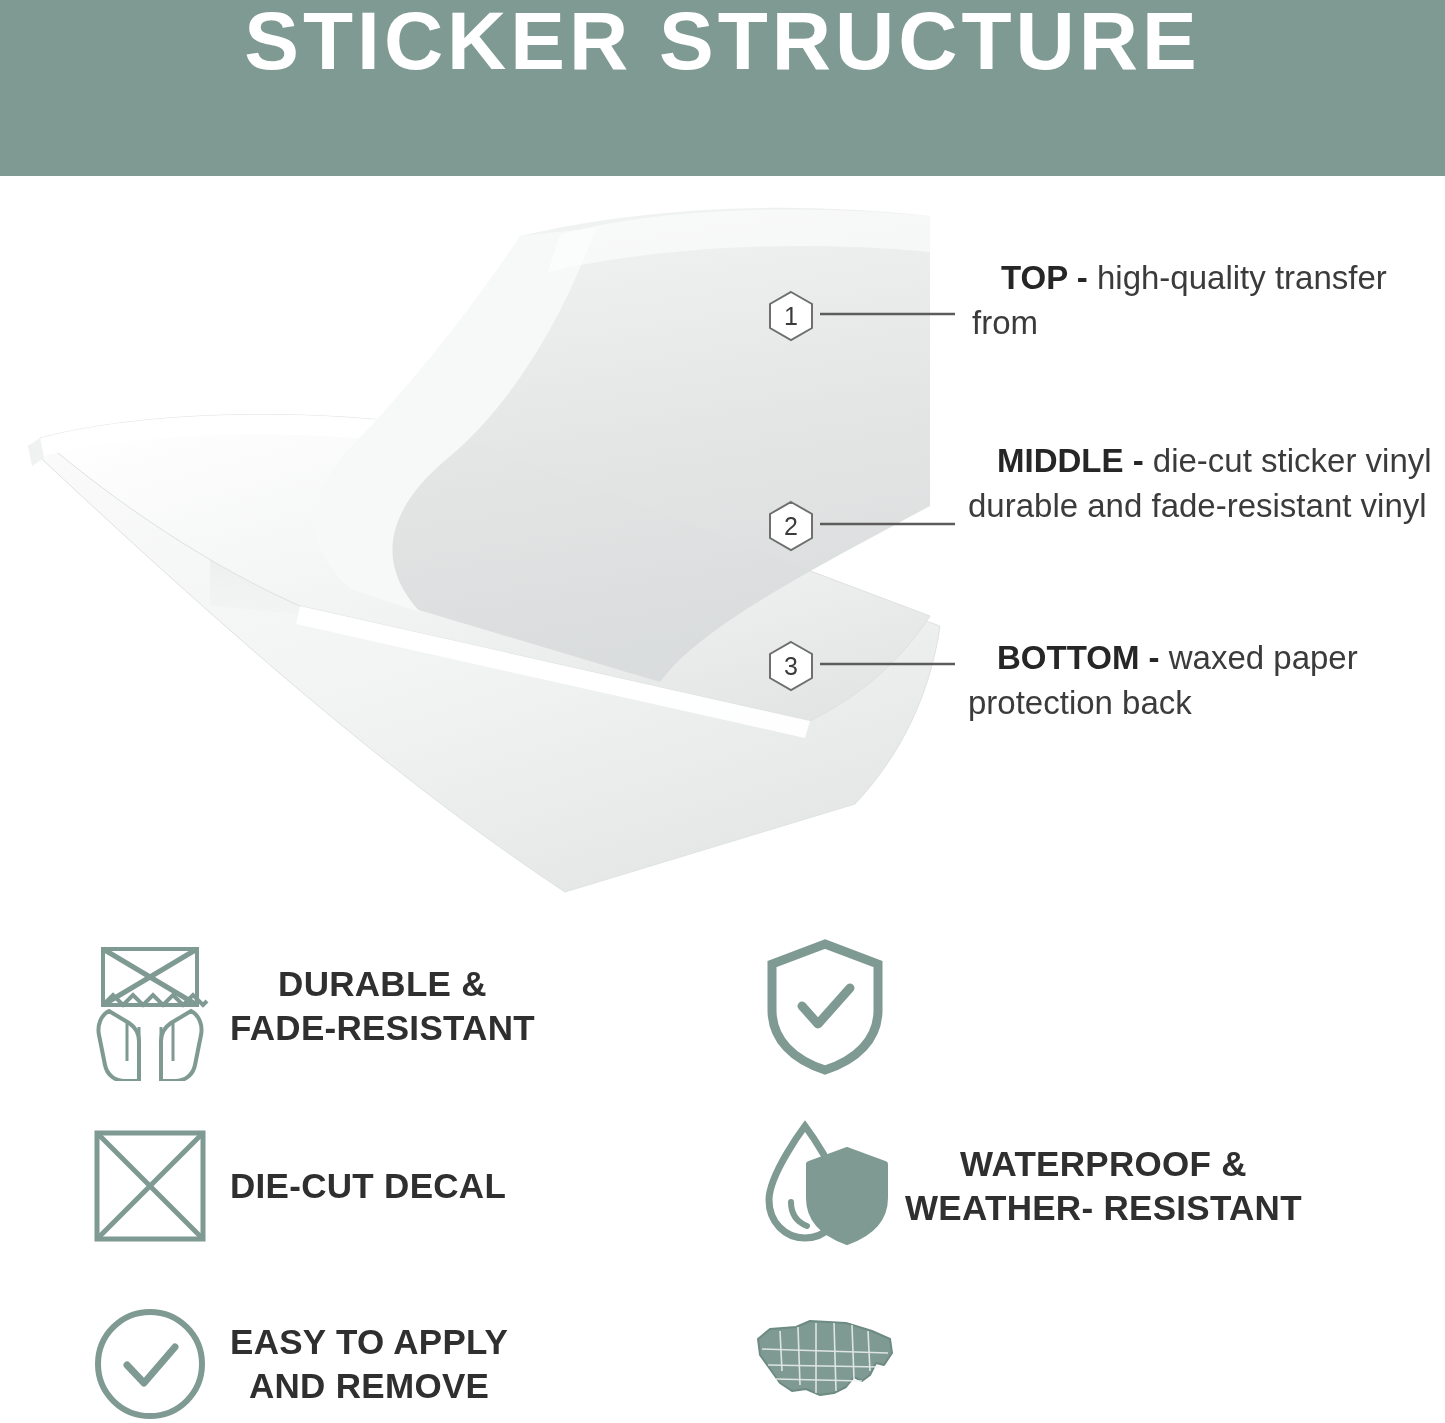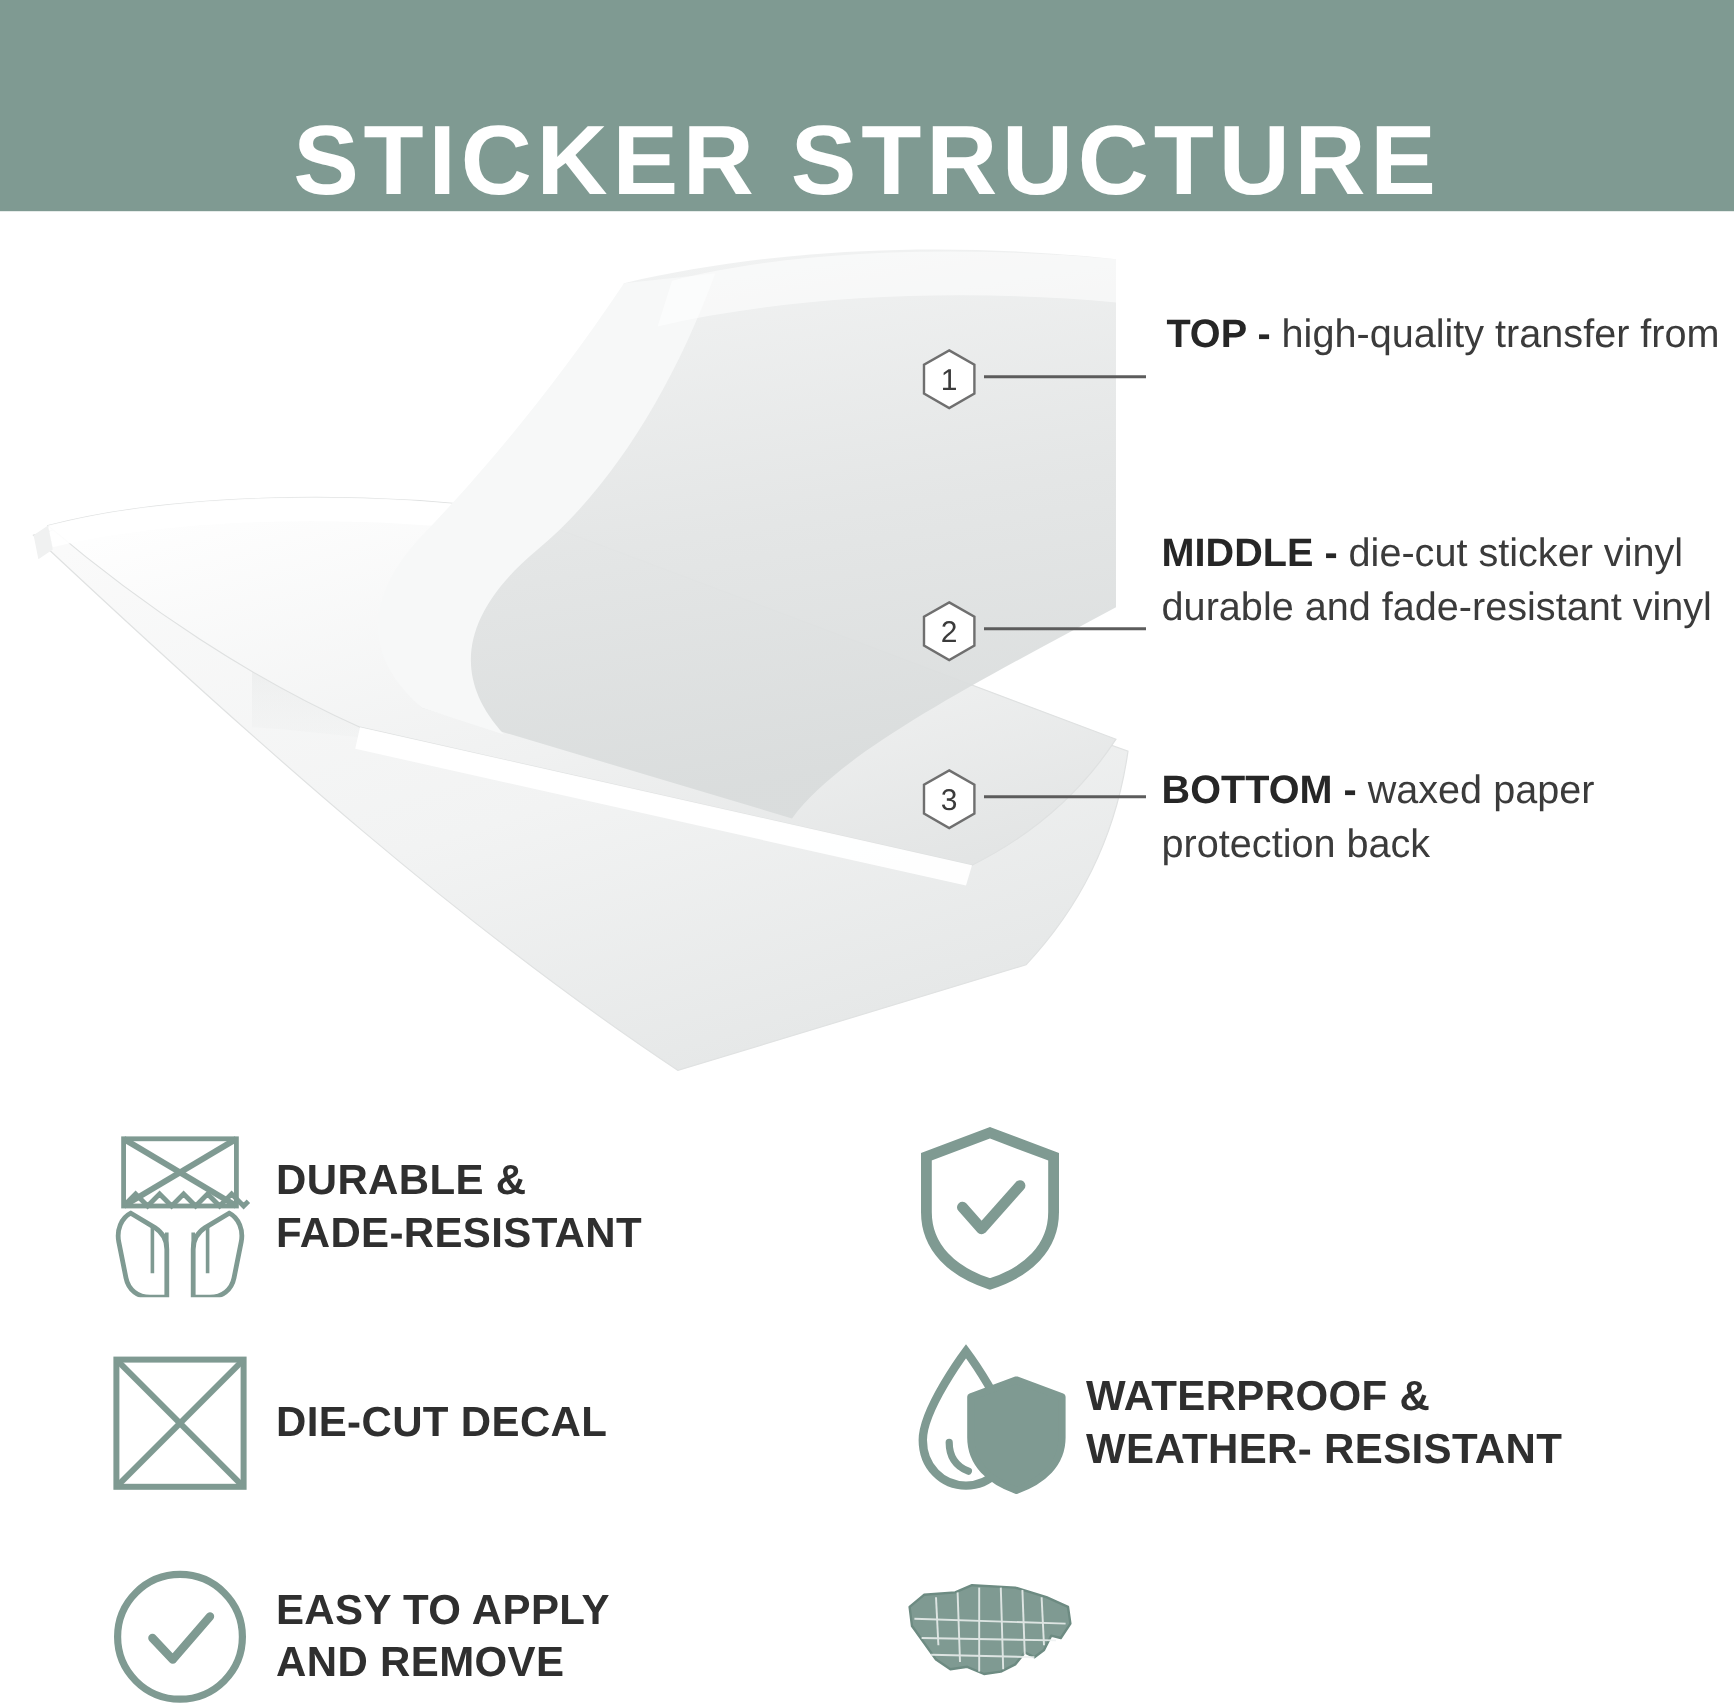--- a/index.html
+++ b/index.html
@@ -17,21 +17,21 @@
 
   
   .header {
     position: absolute;
     left: 0;
     top: 0;
     width: 1445px;
     height: 176px;
     background: #7f9a92;
     display: flex;
-    align-items: flex-end;
+    align-items: flex-start;
     justify-content: center;
   }
   .header-title {
     color: #ffffff;
     font-size: 82px;
     font-weight: bold;
     letter-spacing: 4px;
     font-family: "Liberation Sans", sans-serif;
     line-height: 1;
     text-align: center;
@@ -53,32 +53,34 @@
     position: absolute;
     font-family: "Liberation Sans", sans-serif;
     font-size: 33px;
     color: #3b3b3b;
     line-height: 1.35;
     width: 480px;
   }
   .callout b {
     font-weight: bold;
     color: #262626;
+    margin-left: 29px;
   }
   #callout-1 { left: 972px; top: 80px; }
   #callout-2 { left: 968px; top: 263px; }
   #callout-3 { left: 968px; top: 460px; }
 
   
   .features {
     position: absolute;
     left: 0;
     top: 916px;
     width: 1445px;
     height: 507px;
+    text-align: center;
   }
   .feature {
     position: absolute;
     display: flex;
     align-items: center;
   }
   .feature .ficon {
     width: 160px;
     height: 160px;
     flex: 0 0 160px;

